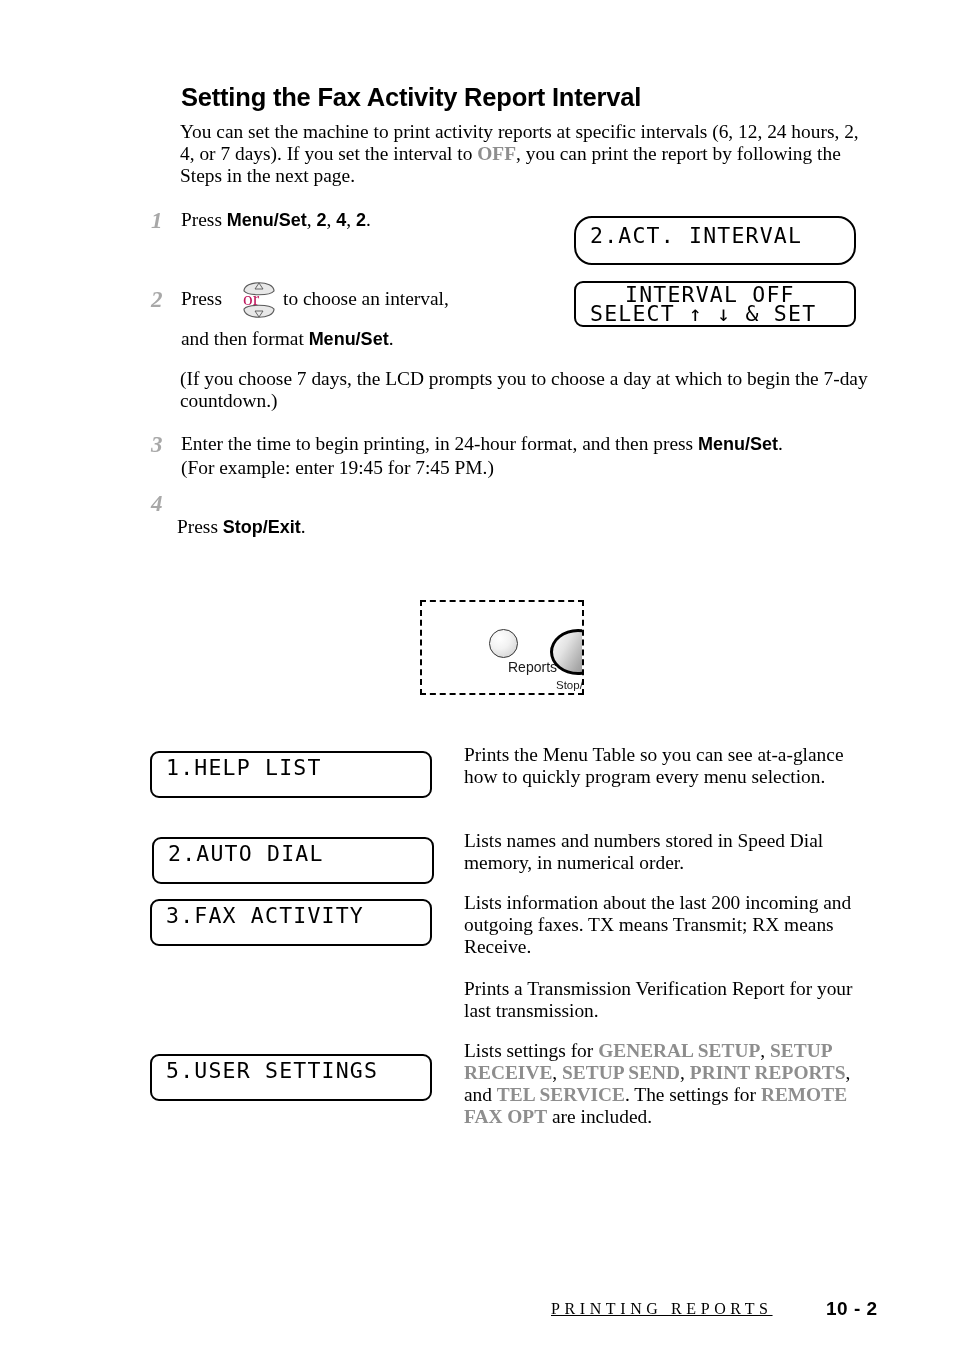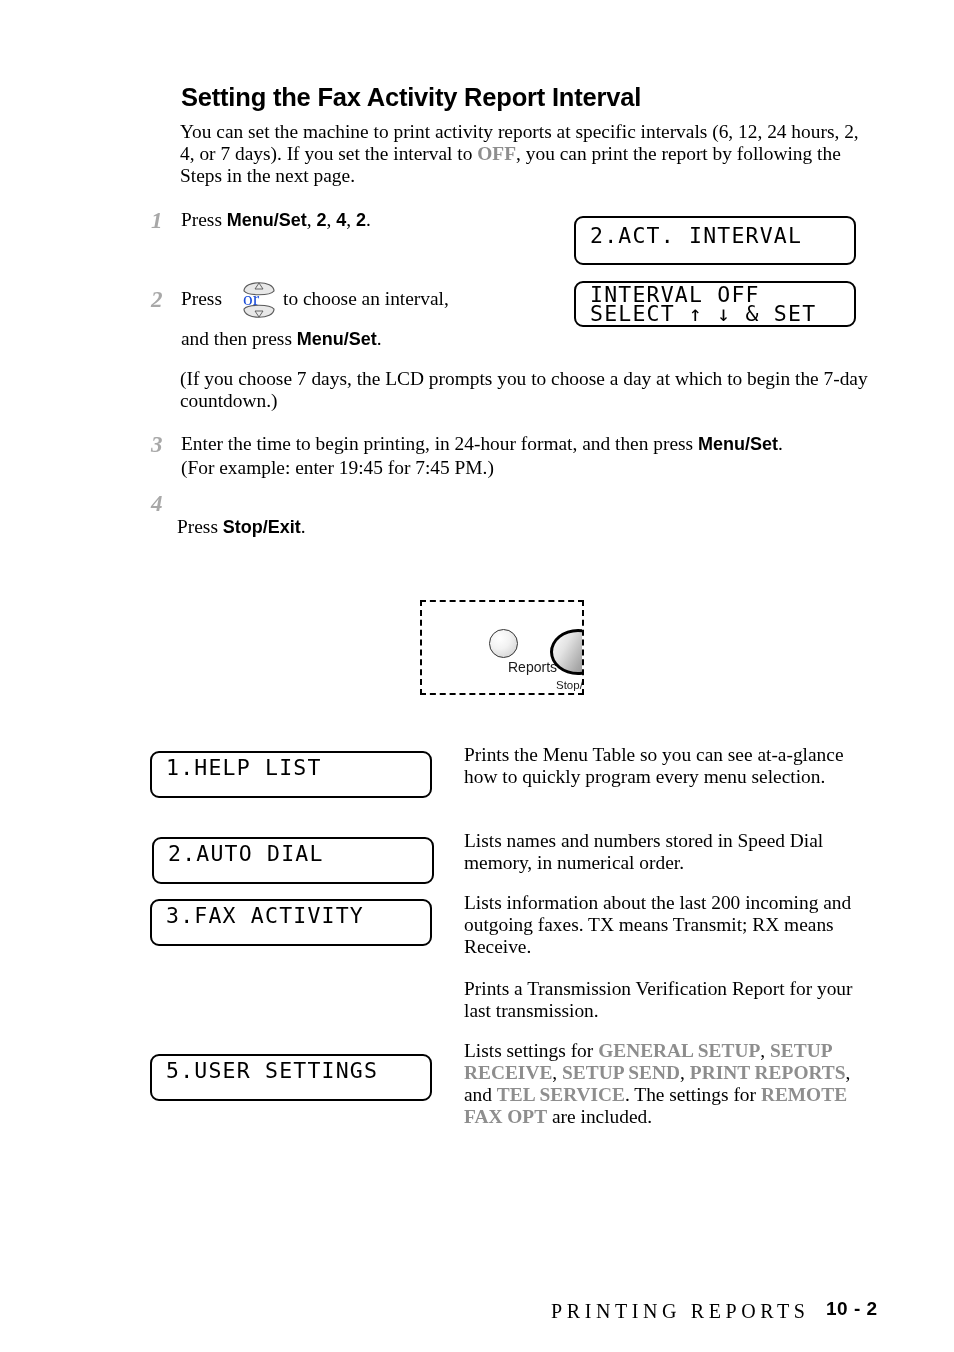--- a/index.html
+++ b/index.html
@@ -83,21 +83,21 @@
     position: absolute;
     width: 46px;
     height: 52px;
   }
   .updown .ortext {
     position: absolute;
     left: 7px;
     top: 14px;
     font-family: "Liberation Serif", serif;
     font-size: 19.4px;
-    color: #1d4ed8;
+    color: #be185d;
     z-index: 3;
   }
 
   
   .illus {
     position: absolute;
     border: 2px dashed #000;
     box-sizing: border-box;
     background: #fff;
     overflow: hidden;
@@ -132,24 +132,25 @@
     font-family: "Liberation Sans", sans-serif;
     font-size: 11.5px;
     color: #1a1a1a;
     white-space: nowrap;
   }
 
   
   .footer-title {
     position: absolute;
     font-family: "Liberation Serif", serif;
-    font-size: 20px;
+    font-size: 16px;
     letter-spacing: 4.6px;
     color: #000;
     white-space: nowrap;
+    text-decoration: underline;
   }
   .footer-page {
     position: absolute;
     font-family: "Liberation Sans", sans-serif;
     font-weight: bold;
     font-size: 19px;
     letter-spacing: 0.5px;
     color: #000;
     white-space: nowrap;
   }
@@ -159,43 +160,43 @@
 
 <div class="page">
 
   <div class="h1" style="left:181px; top:83px;">Setting the Fax Activity Report Interval</div>
 
   <div class="bodytext" style="left:180px; top:121px; width:693px;"><span>You can set the machine to print activity reports at specific intervals (6, 12, 24 hours, 2, 4, or 7 days). If you set the interval to </span><span class="gray-term">OFF</span><span>, you can print the report by following the Steps in the next page.</span></div>
 
   <div class="stepnum" style="left:151px; top:208px;">1</div>
   <div class="bodytext" style="left:181px; top:209px; width:340px;"><span>Press </span><span class="b">Menu/Set</span><span>, </span><span class="b">2</span><span>, </span><span class="b">4</span><span>, </span><span class="b">2</span><span>.</span></div>
 
-  <div class="lcd" style="left:574px; top:216px; width:282px; height:49px;">
+  <div class="lcd" style="left:574px; top:216px; width:282px; height:49px;border-radius:18px;">
     <div class="lcd-line" style="top:5px;">2.ACT. INTERVAL</div>
   </div>
 
   <div class="stepnum" style="left:151px; top:287px;">2</div>
   <div class="bodytext" style="left:181px; top:288px; width:60px;">Press </div>
 
   <div class="updown" style="left:236px; top:274px;">
     <svg width="46" height="52" viewBox="0 0 46 52">
       <path d="M8 17 C8 6, 38 6, 38 17 C34 22, 12 22, 8 17 Z" fill="#e8e8e8" stroke="#5a5a5a" stroke-width="1.2"></path>
       <path d="M8 35 C8 46, 38 46, 38 35 C34 30, 12 30, 8 35 Z" fill="#e8e8e8" stroke="#5a5a5a" stroke-width="1.2"></path>
       <polygon points="23,9 27,15 19,15" fill="none" stroke="#555" stroke-width="0.9"></polygon>
       <polygon points="23,43 27,37 19,37" fill="none" stroke="#555" stroke-width="0.9"></polygon>
     </svg>
     <span class="ortext">or</span>
   </div>
 
   <div class="bodytext" style="left:283px; top:288px; width:230px;"> to choose an interval,</div>
 
-  <div class="bodytext" style="left:181px; top:328px; width:340px;"><span>and then press </span><span class="b">Menu/Set</span><span>.</span></div>
+  <div class="bodytext" style="left:181px; top:328px; width:340px;"><span>and then format </span><span class="b">Menu/Set</span><span>.</span></div>
 
   <div class="lcd" style="left:574px; top:281px; width:282px; height:46px;">
-    <div class="lcd-line" style="top:-1px;">INTERVAL OFF</div>
+    <div class="lcd-line" style="top:-1px;margin-left:35px;">INTERVAL OFF</div>
     <div class="lcd-line" style="top:18px;">SELECT ↑ ↓ &amp; SET</div>
   </div>
 
   <div class="bodytext" style="left:180px; top:368px; width:695px;">(If you choose 7 days, the LCD prompts you to choose a day at which to begin the 7-day countdown.)</div>
 
   <div class="stepnum" style="left:151px; top:432px;">3</div>
   <div class="bodytext" style="left:181px; top:433px; width:694px;"><span>Enter the time to begin printing, in 24-hour format, and then press </span><span class="b">Menu/Set</span><span>.</span></div>
   <div class="bodytext" style="left:181px; top:457px; width:694px;">(For example: enter 19:45 for 7:45 PM.)</div>
 
   <div class="stepnum" style="left:151px; top:491px;">4</div>

